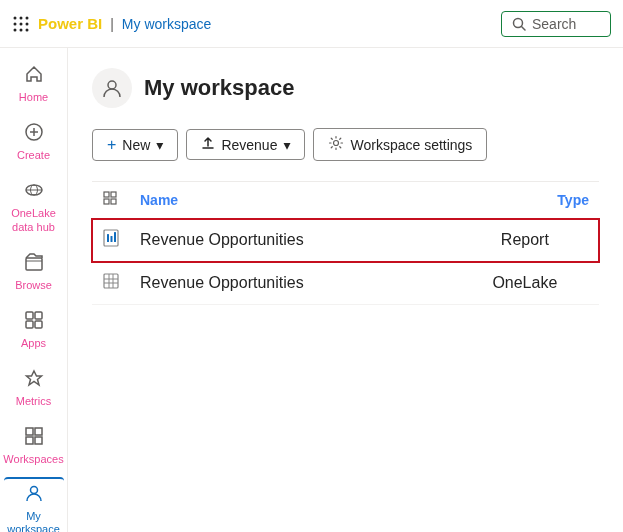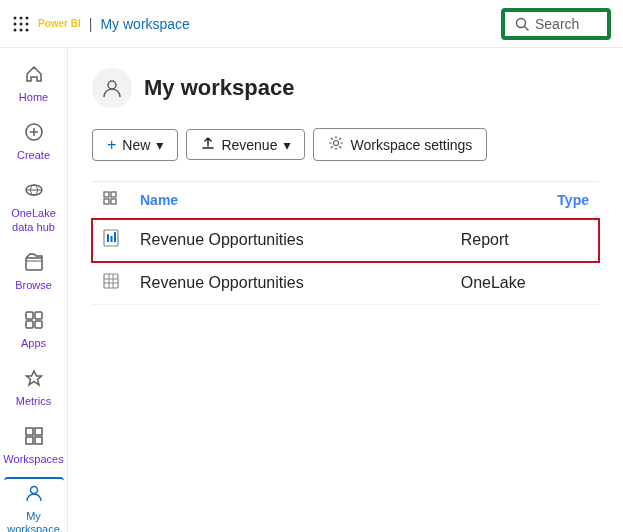--- a/index.html
+++ b/index.html
@@ -6,42 +6,42 @@
     body { font-family: 'Segoe UI', Arial, sans-serif; font-size: 14px; color: #242424; background: #fff; display: flex; flex-direction: column; height: 532px; width: 623px; overflow: hidden; }
 
     
     .topbar {
       display: flex; align-items: center; justify-content: space-between;
       padding: 0 12px; height: 48px; border-bottom: 1px solid #edebe9;
       flex-shrink: 0;
     }
     .topbar-left { display: flex; align-items: center; gap: 8px; }
     .topbar-grid-icon { color: #242424; cursor: pointer; display: flex; align-items: center; }
-    .topbar-logo { color: #f2c811; font-weight: 700; font-size: 10px; }
+    .topbar-logo { color: #f2c811; font-weight: 700; font-size: 15px; }
     .topbar-workspace { color: #0f6cbd; font-size: 14px; }
     .topbar-search {
       display: flex; align-items: center; gap: 6px;
-      border: 4px solid #15803d; border-radius: 4px;
+      border: 1px solid #15803d; border-radius: 4px;
       padding: 4px 10px; width: 110px; color: #605e5c; font-size: 14px;
       cursor: text;
     }
 
     
     .main-layout { display: flex; flex: 1; overflow: hidden; }
 
     
     .sidebar {
       width: 68px; border-right: 1px solid #edebe9; display: flex;
       flex-direction: column; align-items: center; padding-top: 8px;
       flex-shrink: 0; background: #fff;
     }
     .sidebar-item {
       display: flex; flex-direction: column; align-items: center;
       padding: 8px 4px; cursor: pointer; border-radius: 4px;
-      width: 60px; margin-bottom: 2px; color: #6d28d9;
+      width: 60px; margin-bottom: 2px; color: #ec4899;
     }
     .sidebar-icon { font-size: 18px; margin-bottom: 2px; }
     .sidebar-label { font-size: 11px; text-align: center; line-height: 1.2; }
     .sidebar-spacer { flex: 1; }
     .sidebar-bottom { margin-bottom: 8px; border-top: 2px solid #0f6cbd; padding-top: 4px; }
 
     
     .content { flex: 1; padding: 20px 24px; overflow-y: auto; }
     .content-header { display: flex; align-items: center; gap: 12px; margin-bottom: 20px; }
     .workspace-icon { 
@@ -61,21 +61,21 @@
 
     
     .table { width: 100%; border-collapse: collapse; }
     .table th {
       text-align: left; font-weight: 600; color: #3b82f6;
       padding: 8px 10px; border-bottom: 1px solid #edebe9;
       font-size: 14px;
     }
     .table th.col-type { text-align: right; }
     .table td { padding: 10px 10px; vertical-align: middle; font-size: 16px; }
-    .table td.col-type { text-align: left; }
+    .table td.col-type { text-align: center; }
     .table tr { border-bottom: 1px solid #f3f2f1; }
     .table .col-icon { width: 36px; color: #605e5c; font-size: 16px; }
     .row-selected { outline: 2px solid #c50f1f; outline-offset: -1px; }
     .row-selected td { background: #fff; }
 
     .divider-line { width: 100%; height: 1px; background: #edebe9; margin-bottom: 0; }
   </style>
 </head>
 <body>
 

